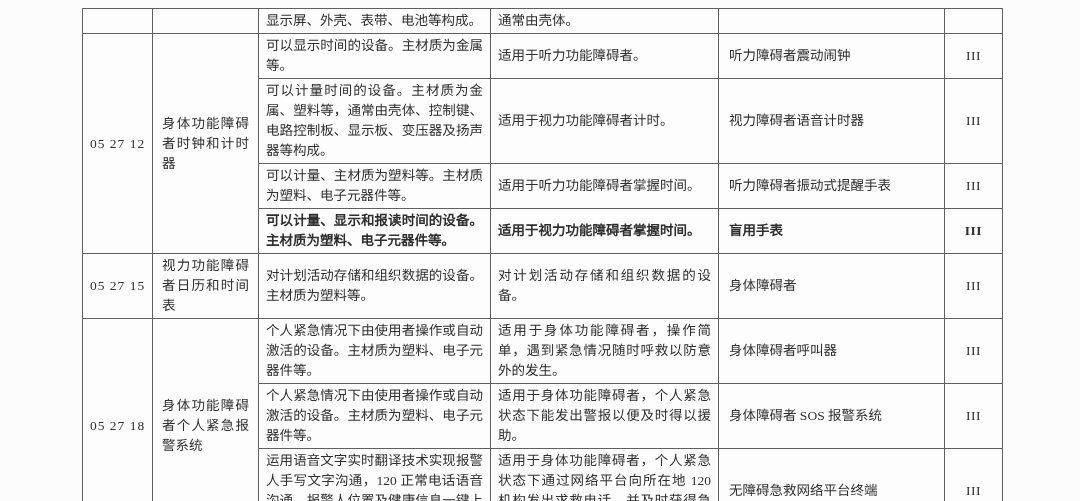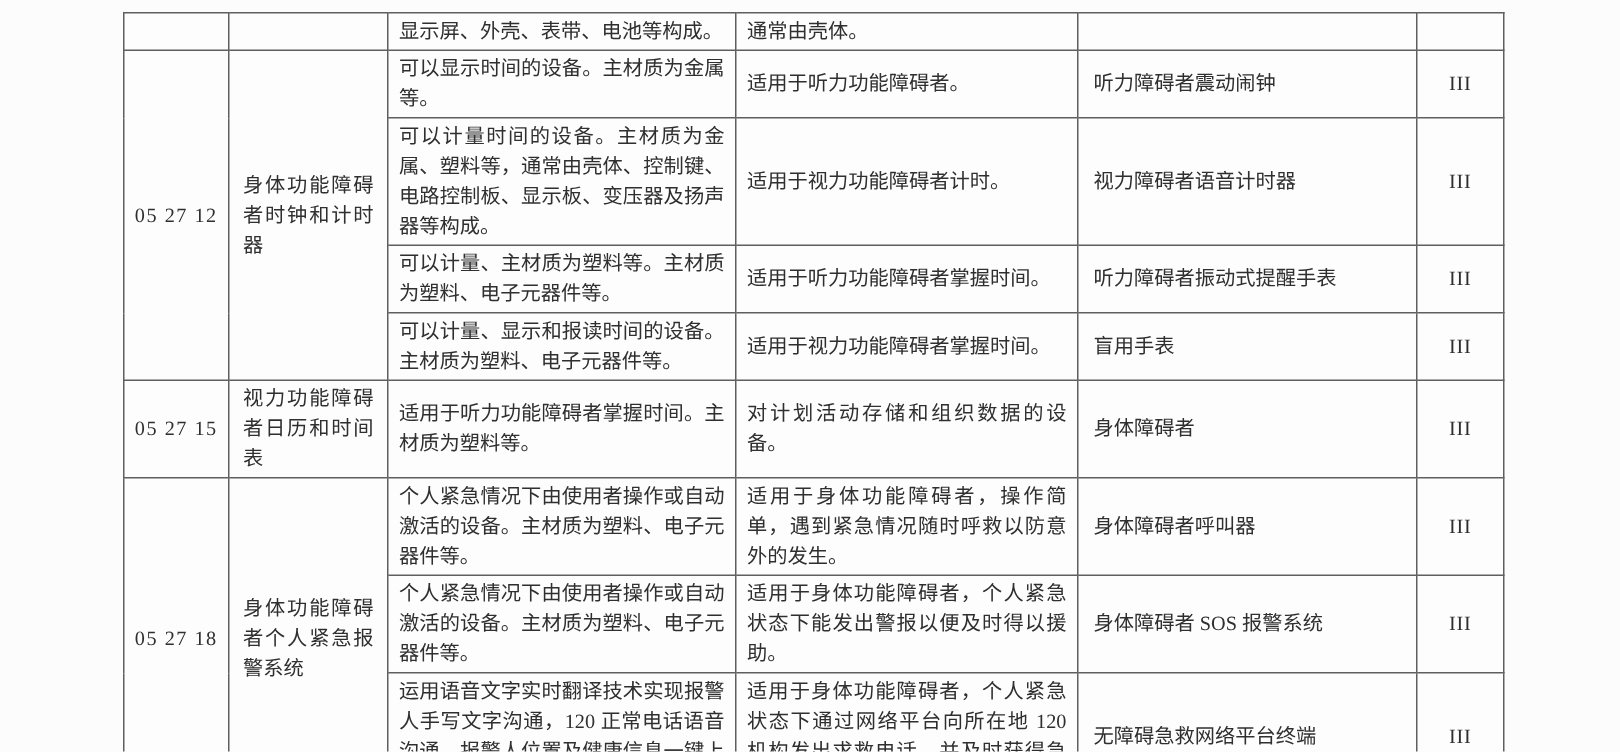--- a/index.html
+++ b/index.html
@@ -33,21 +33,21 @@
   .col-code   { text-align: center; letter-spacing: 1px; }
   .col-cat    { text-align: justify; text-justify: inter-ideograph; padding: 2px 9px; }
   .col-desc   { text-align: justify; text-justify: inter-ideograph; padding: 2px 7px; }
   .col-app    { text-align: justify; text-justify: inter-ideograph; padding: 2px 7px; }
   .col-prod   { text-align: left; padding: 2px 10px; }
   .col-grade  { text-align: center; font-size: 14px; letter-spacing: 0.5px; }
   tr.r0 { height: 23px; }
   tr.r1 { height: 38px; }
   tr.r2 { height: 81px; margin-left: 40px; }
   tr.r3 { height: 40px; }
-  tr.r4 { height: 41px; }
+  tr.r4 { height: 41px; font-weight: bold; }
   tr.r5 { height: 62px; }
   tr.r6 { height: 60px; }
   tr.r7 { height: 60px; }
   tr.r8 { height: 80px; }
 </style>
 </head>
 <body>
 
 <div class="page">
   <table class="catalog">
@@ -90,21 +90,21 @@
       </tr>
       <tr class="r4">
         <td class="col-desc">可以计量、显示和报读时间的设备。主材质为塑料、电子元器件等。</td>
         <td class="col-app">适用于视力功能障碍者掌握时间。</td>
         <td class="col-prod">盲用手表</td>
         <td class="col-grade">III</td>
       </tr>
       <tr class="r5">
         <td class="col-code">05 27 15</td>
         <td class="col-cat">视力功能障碍者日历和时间表</td>
-        <td class="col-desc">适用于听力功能障碍者掌握时间。主材质为塑料等。</td>
+        <td class="col-desc">对计划活动存储和组织数据的设备。主材质为塑料等。</td>
         <td class="col-app">对计划活动存储和组织数据的设备。</td>
         <td class="col-prod">身体障碍者</td>
         <td class="col-grade">III</td>
       </tr>
       <tr class="r6">
         <td class="col-code" rowspan="3">05 27 18</td>
         <td class="col-cat" rowspan="3">身体功能障碍者个人紧急报警系统</td>
         <td class="col-desc">个人紧急情况下由使用者操作或自动激活的设备。主材质为塑料、电子元器件等。</td>
         <td class="col-app">适用于身体功能障碍者，操作简单，遇到紧急情况随时呼救以防意外的发生。</td>
         <td class="col-prod">身体障碍者呼叫器</td>

